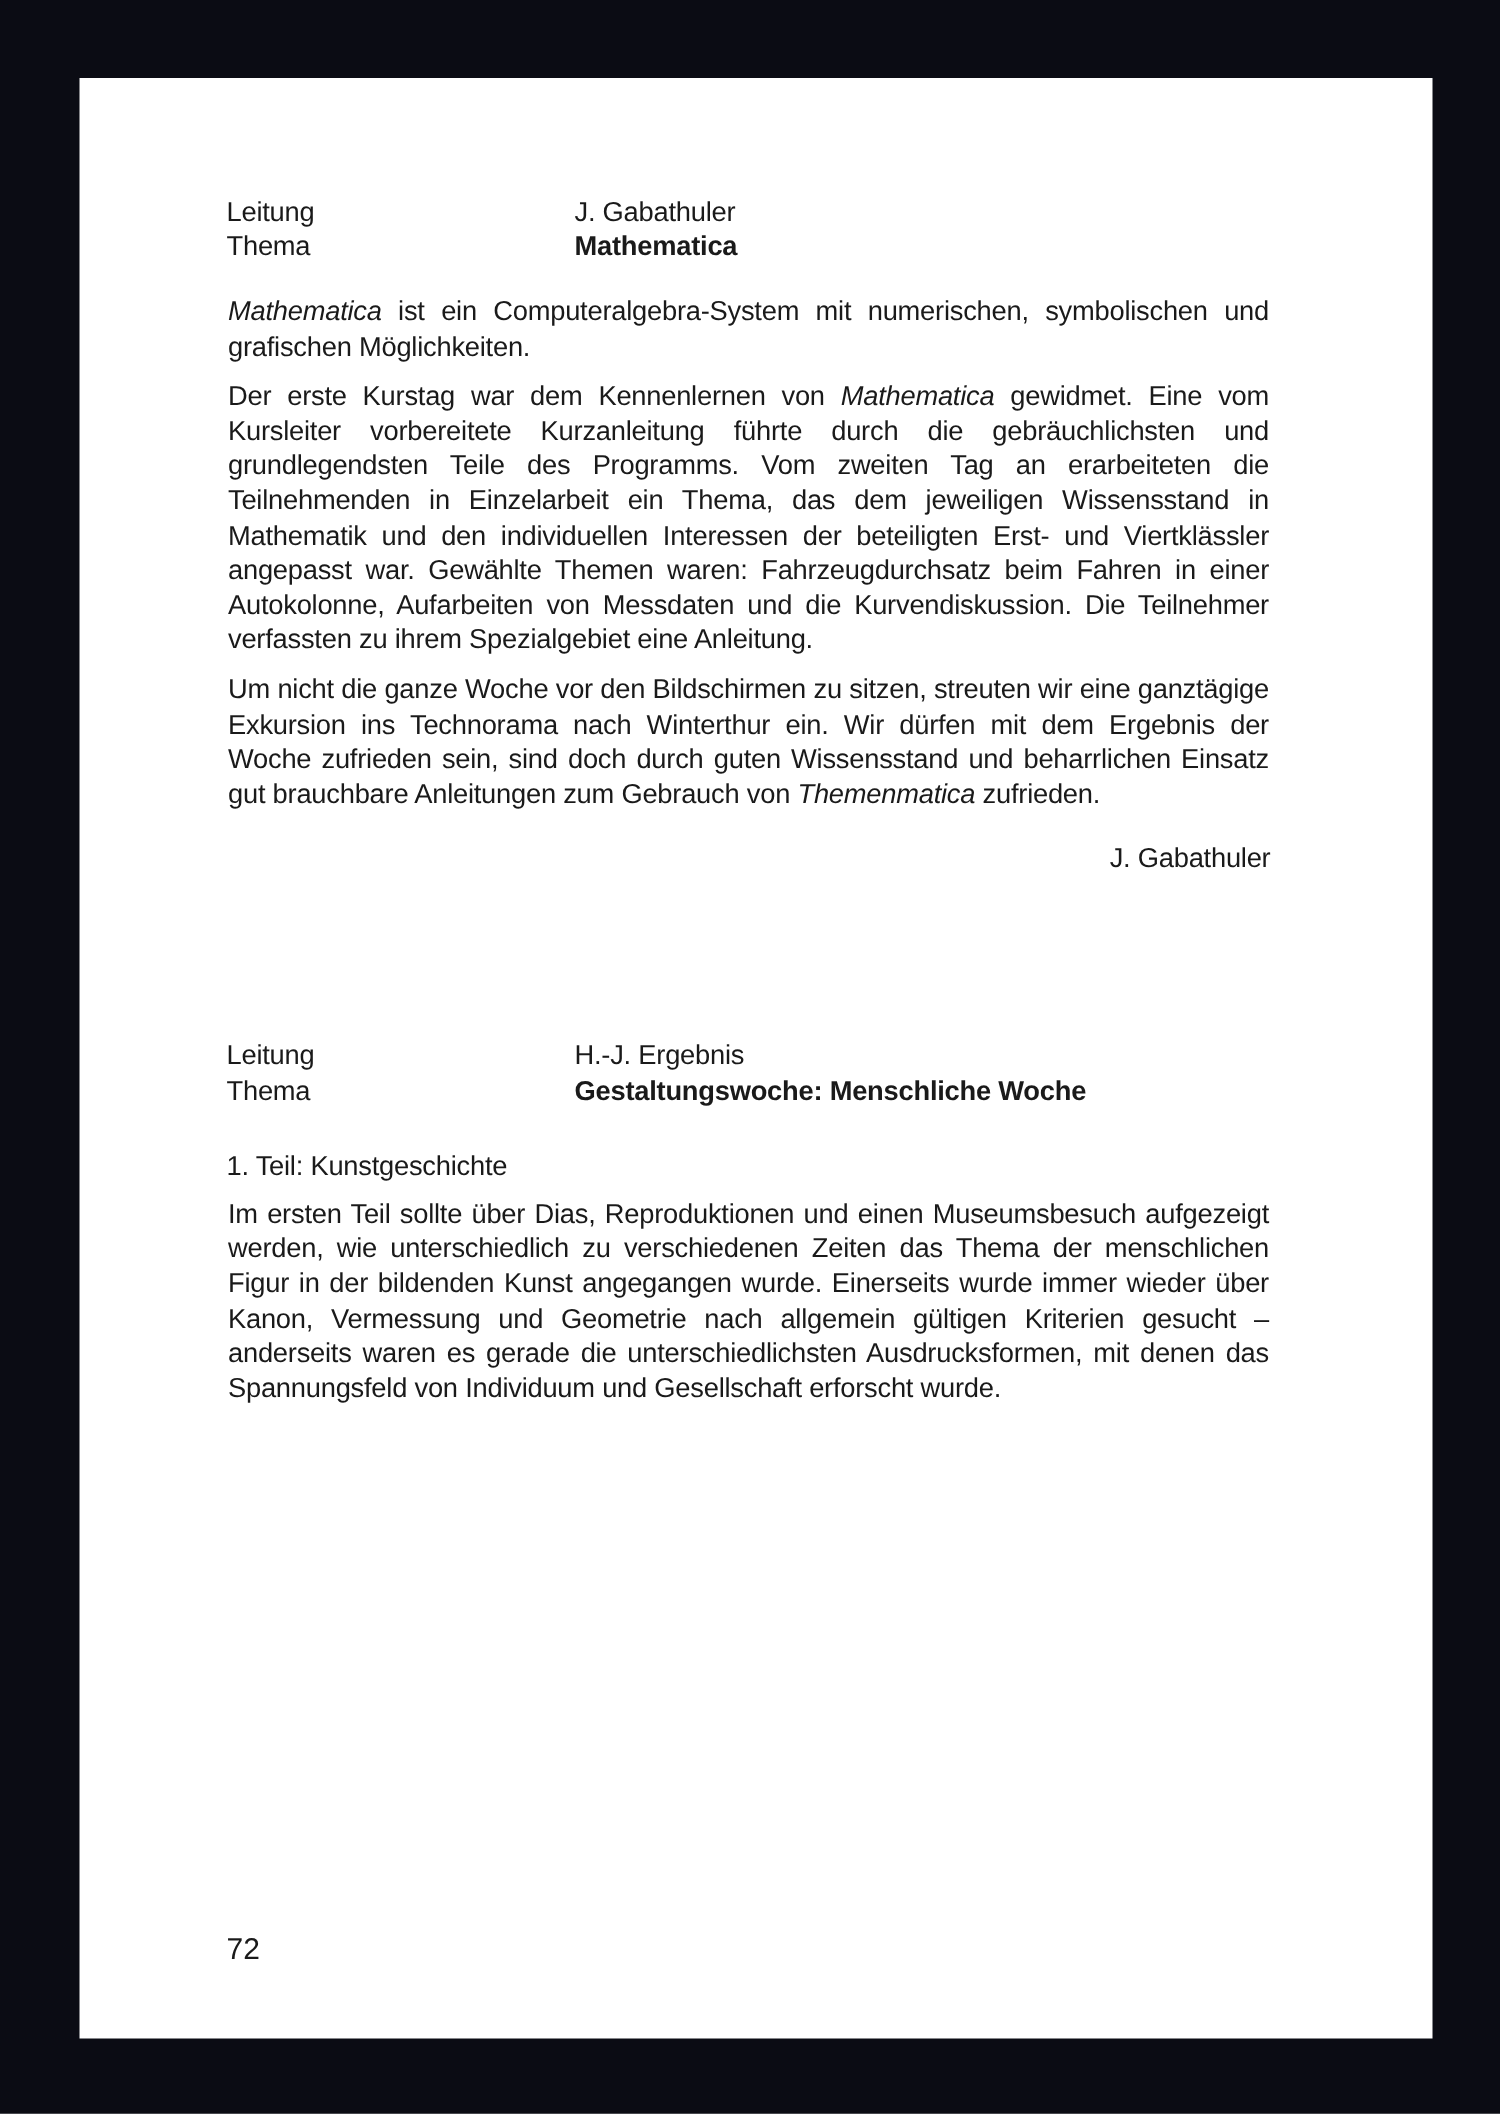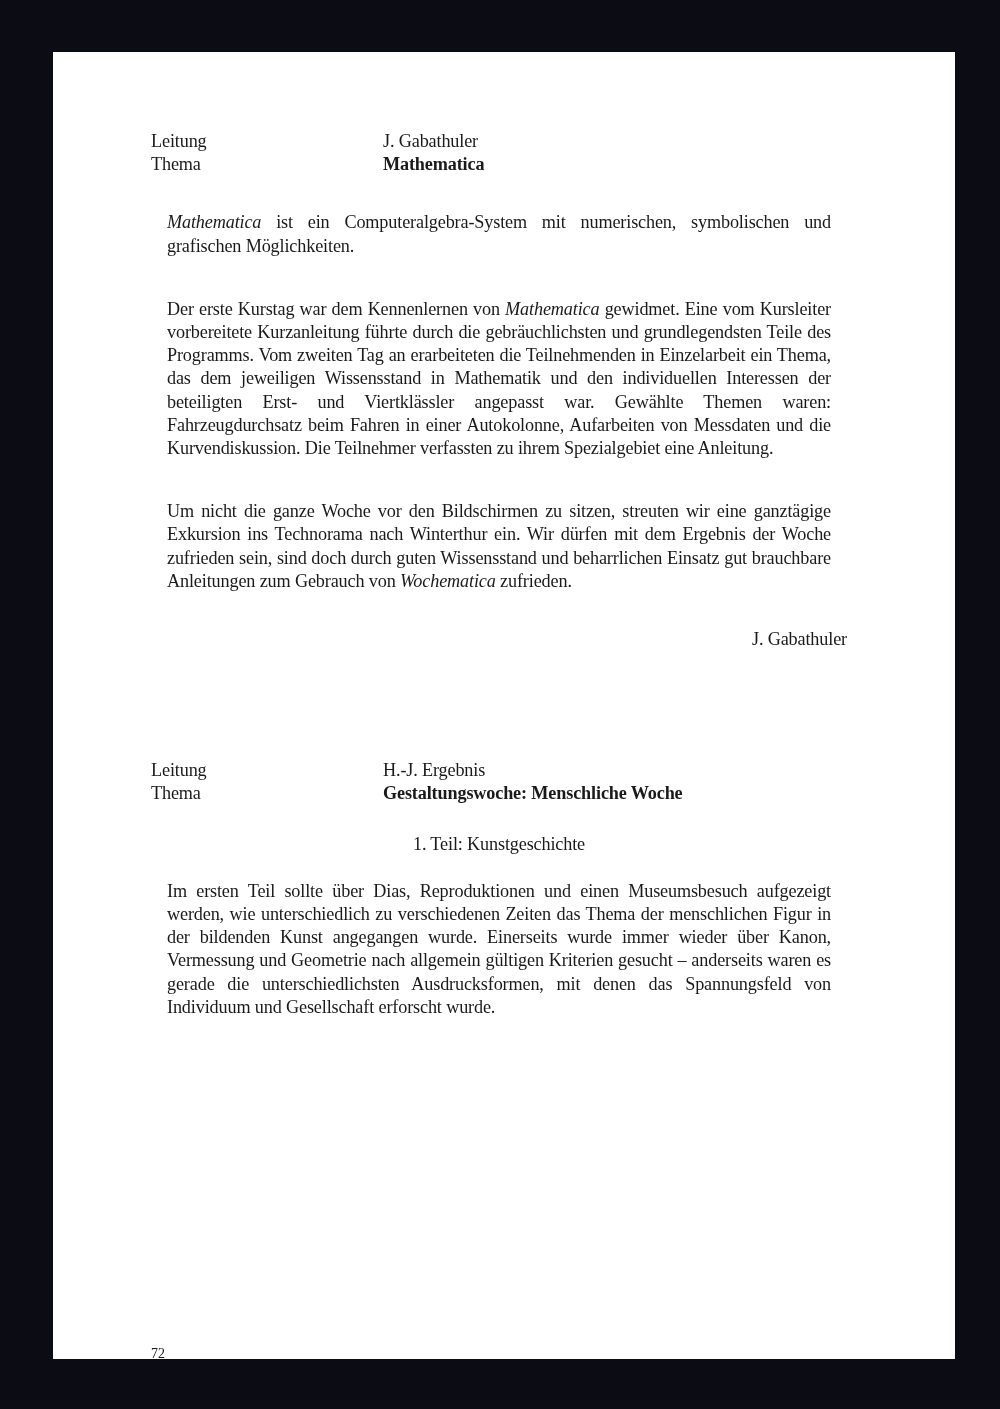--- a/index.html
+++ b/index.html
@@ -15,21 +15,20 @@
       font-family: "Liberation Sans", sans-serif;
       color: #1a1a1a;
     }
     .page {
       position: absolute;
       left: 53px;
       top: 52px;
       width: 902px;
       height: 1307px;
       background: #ffffff;
-      font-family: Liberation Serif, serif;
     }
     .content {
       position: absolute;
       left: 98px;
       top: 78px;
       width: 696px;
       font-size: 18.2px;
       line-height: 23.2px;
       letter-spacing: -0.15px;
     }
@@ -38,40 +37,39 @@
       height: 23.2px;
     }
     .meta-label {
       width: 232px;
       flex: 0 0 232px;
     }
     .meta-value.bold {
       font-weight: bold;
     }
     .para {
-      margin: 16px;
+      margin: 1px;
       text-align: justify;
       hyphens: manual;
     }
     .gap-lg { height: 19px; }
     .gap-sm { height: 8px; }
     .gap-sig { height: 19px; }
     .signature {
       text-align: right;
     }
     .section-gap { height: 108px; }
     .list-item {
       margin: 0;
-      text-align: center;
     }
     .page-number {
       position: absolute;
       left: 98px;
-      top: 1294px;
-      font-size: 14px;
+      top: 1237px;
+      font-size: 20px;
     }
   </style>
 </head>
 <body>
 
 <div class="page">
   <div class="content">
 
     <div>
       <div class="meta-row">
@@ -86,21 +84,21 @@
       <div class="gap-lg"></div>
 
       <p class="para"><em>Mathematica</em><span> ist ein Computeralgebra-System mit numerischen, symbolischen und grafischen Möglichkeiten.</span></p>
 
       <div class="gap-sm"></div>
 
       <p class="para"><span>Der erste Kurstag war dem Kennenlernen von </span><em>Mathematica</em><span> gewidmet. Eine vom Kursleiter vorbereitete Kurzanleitung führte durch die gebräuchlichsten und grundlegendsten Teile des Programms. Vom zweiten Tag an erarbeiteten die Teilnehmenden in Einzelarbeit ein Thema, das dem jeweiligen Wissens­stand in Mathematik und den individuellen Interessen der beteiligten Erst- und Viertklässler angepasst war. Gewählte Themen waren: Fahrzeugdurchsatz beim Fahren in einer Autokolonne, Aufarbeiten von Messdaten und die Kur­vendiskussion. Die Teilnehmer verfassten zu ihrem Spezialgebiet eine Anlei­tung.</span></p>
 
       <div class="gap-sm"></div>
 
-      <p class="para"><span>Um nicht die ganze Woche vor den Bildschirmen zu sitzen, streuten wir eine ganztägige Exkursion ins Technorama nach Winterthur ein. Wir dürfen mit dem Ergebnis der Woche zufrieden sein, sind doch durch guten Wissensstand und beharrlichen Einsatz gut brauchbare Anleitungen zum Gebrauch von </span><em>Woche­matica</em><span> zufrieden.</span></p>
+      <p class="para"><span>Um nicht die ganze Woche vor den Bildschirmen zu sitzen, streuten wir eine ganztägige Exkursion ins Technorama nach Winterthur ein. Wir dürfen mit dem Ergebnis der Woche zufrieden sein, sind doch durch guten Wissensstand und beharrlichen Einsatz gut brauchbare Anleitungen zum Gebrauch von </span><em>Themen­matica</em><span> zufrieden.</span></p>
 
       <div class="gap-sig"></div>
 
       <div class="signature">J. Gabathuler</div>
     </div>
 
     <div class="section-gap"></div>
 
     <div>
       <div class="meta-row">

